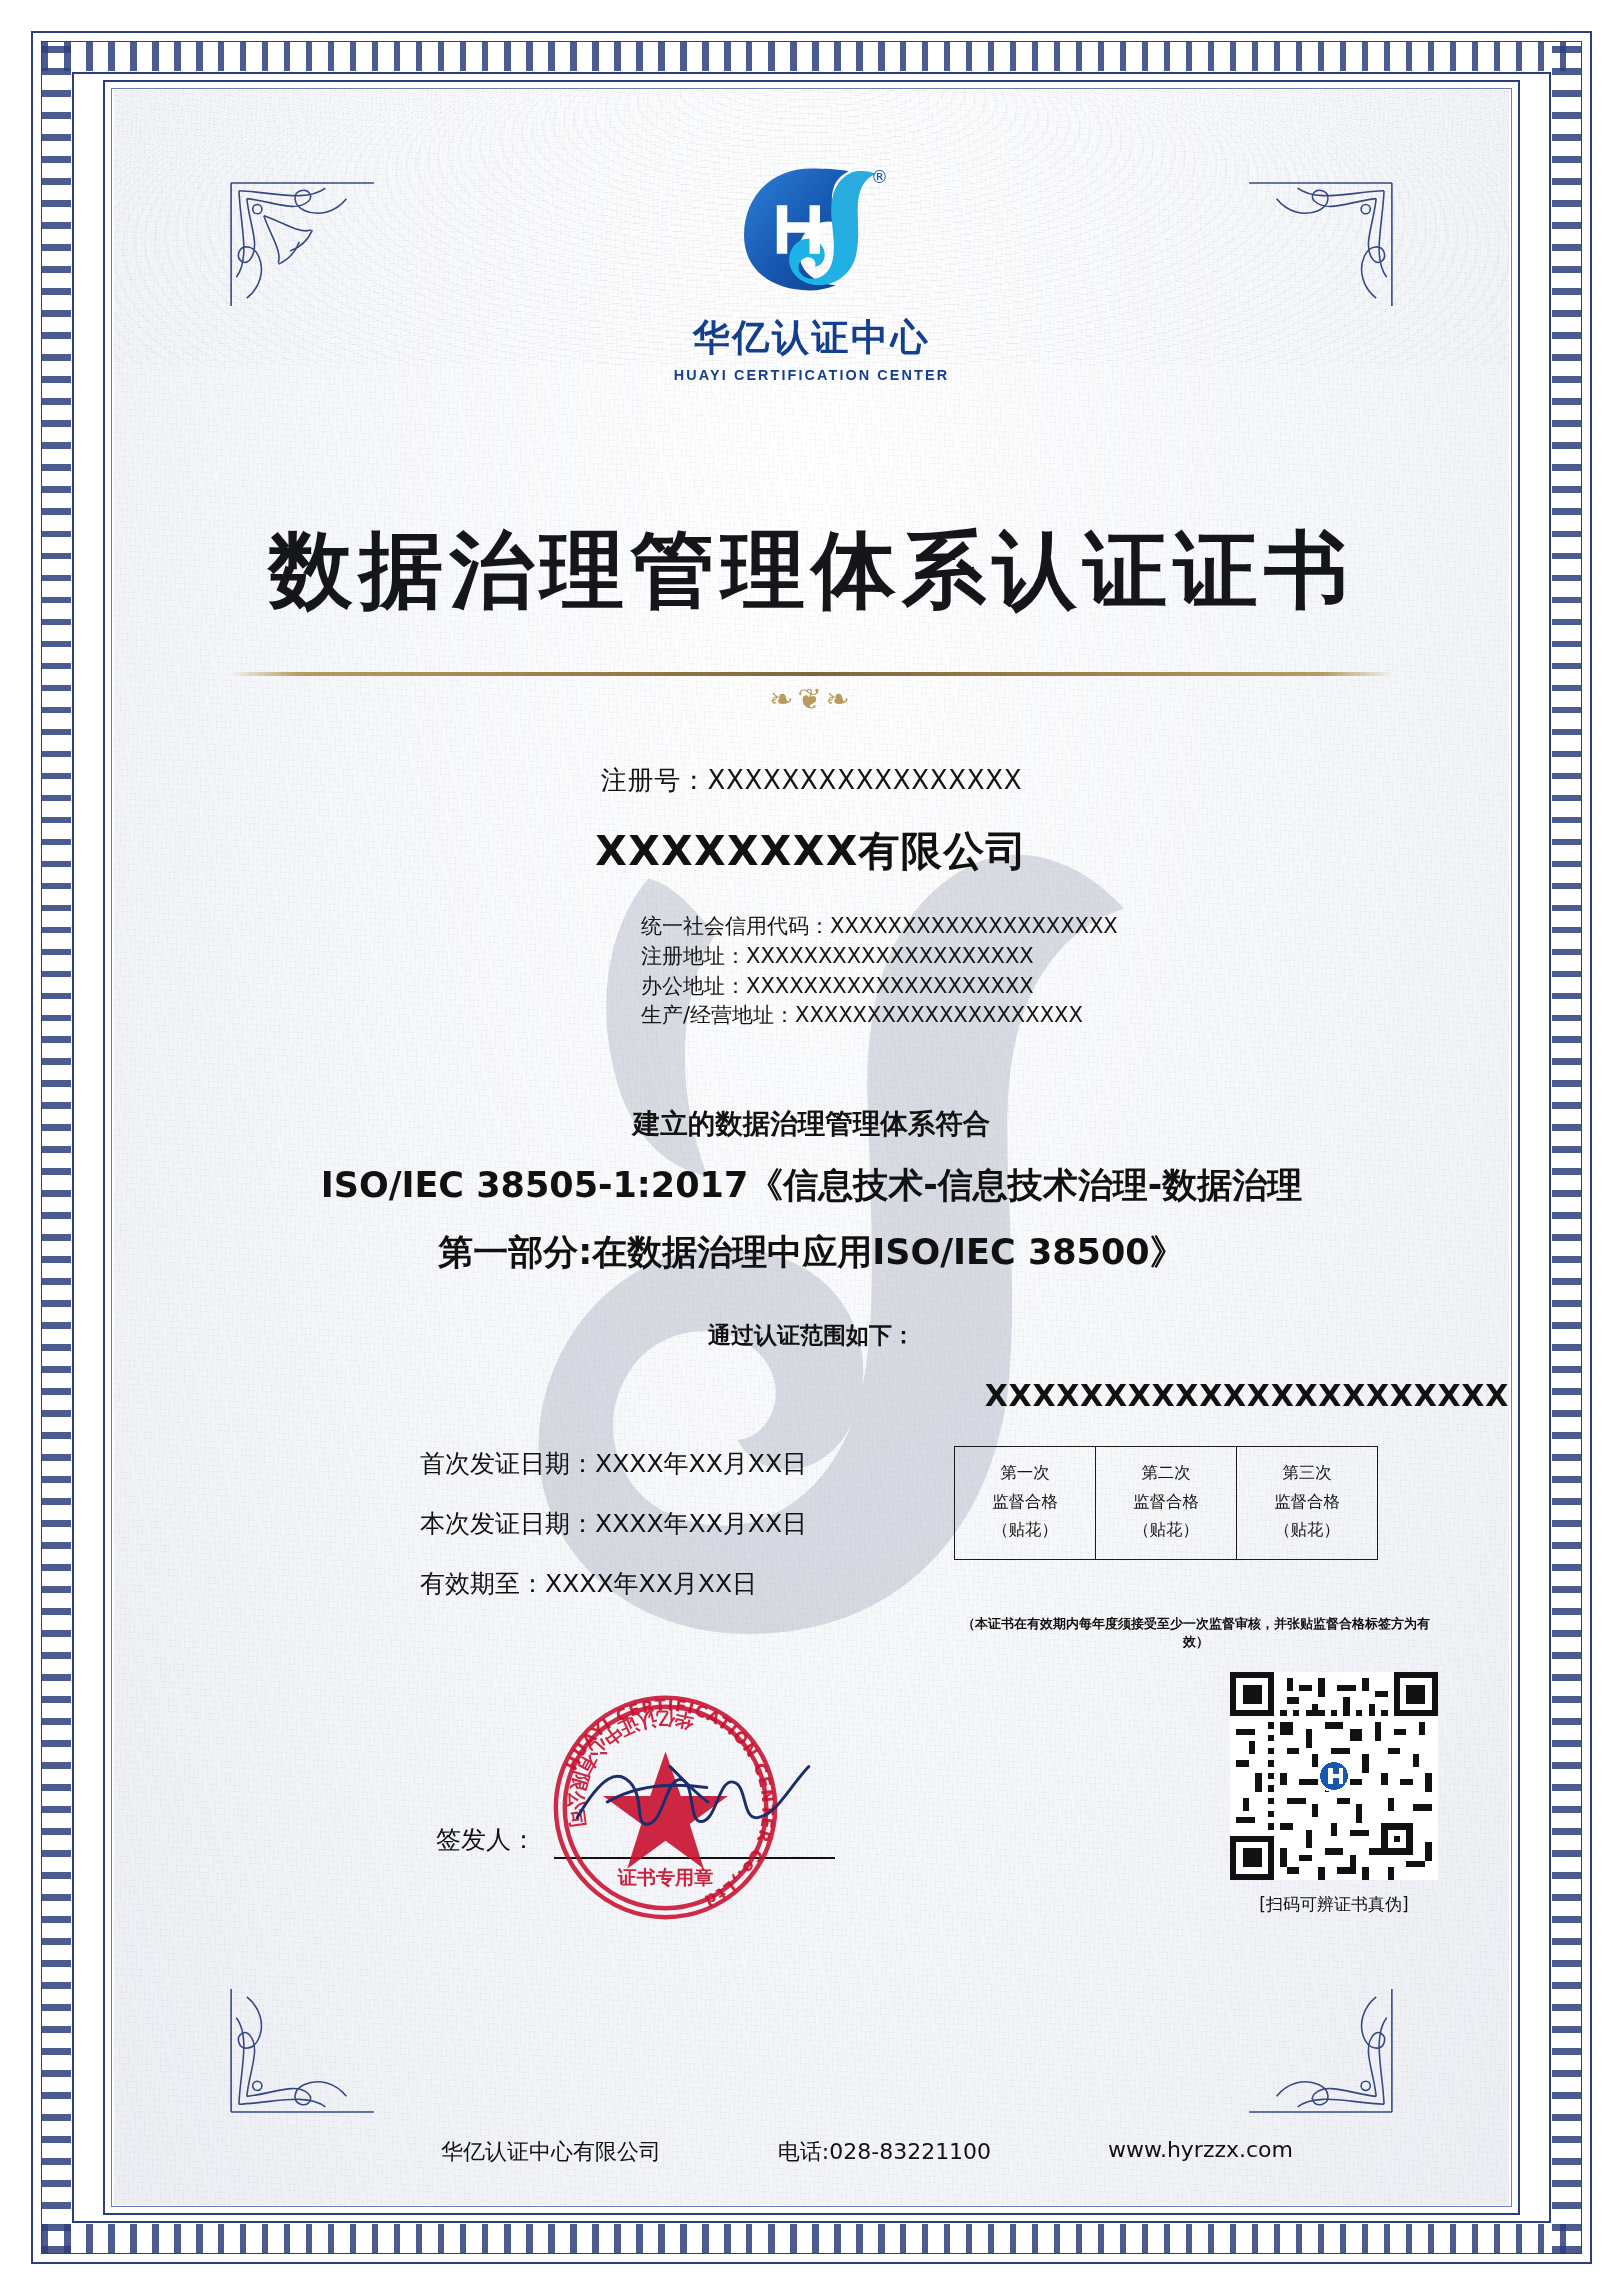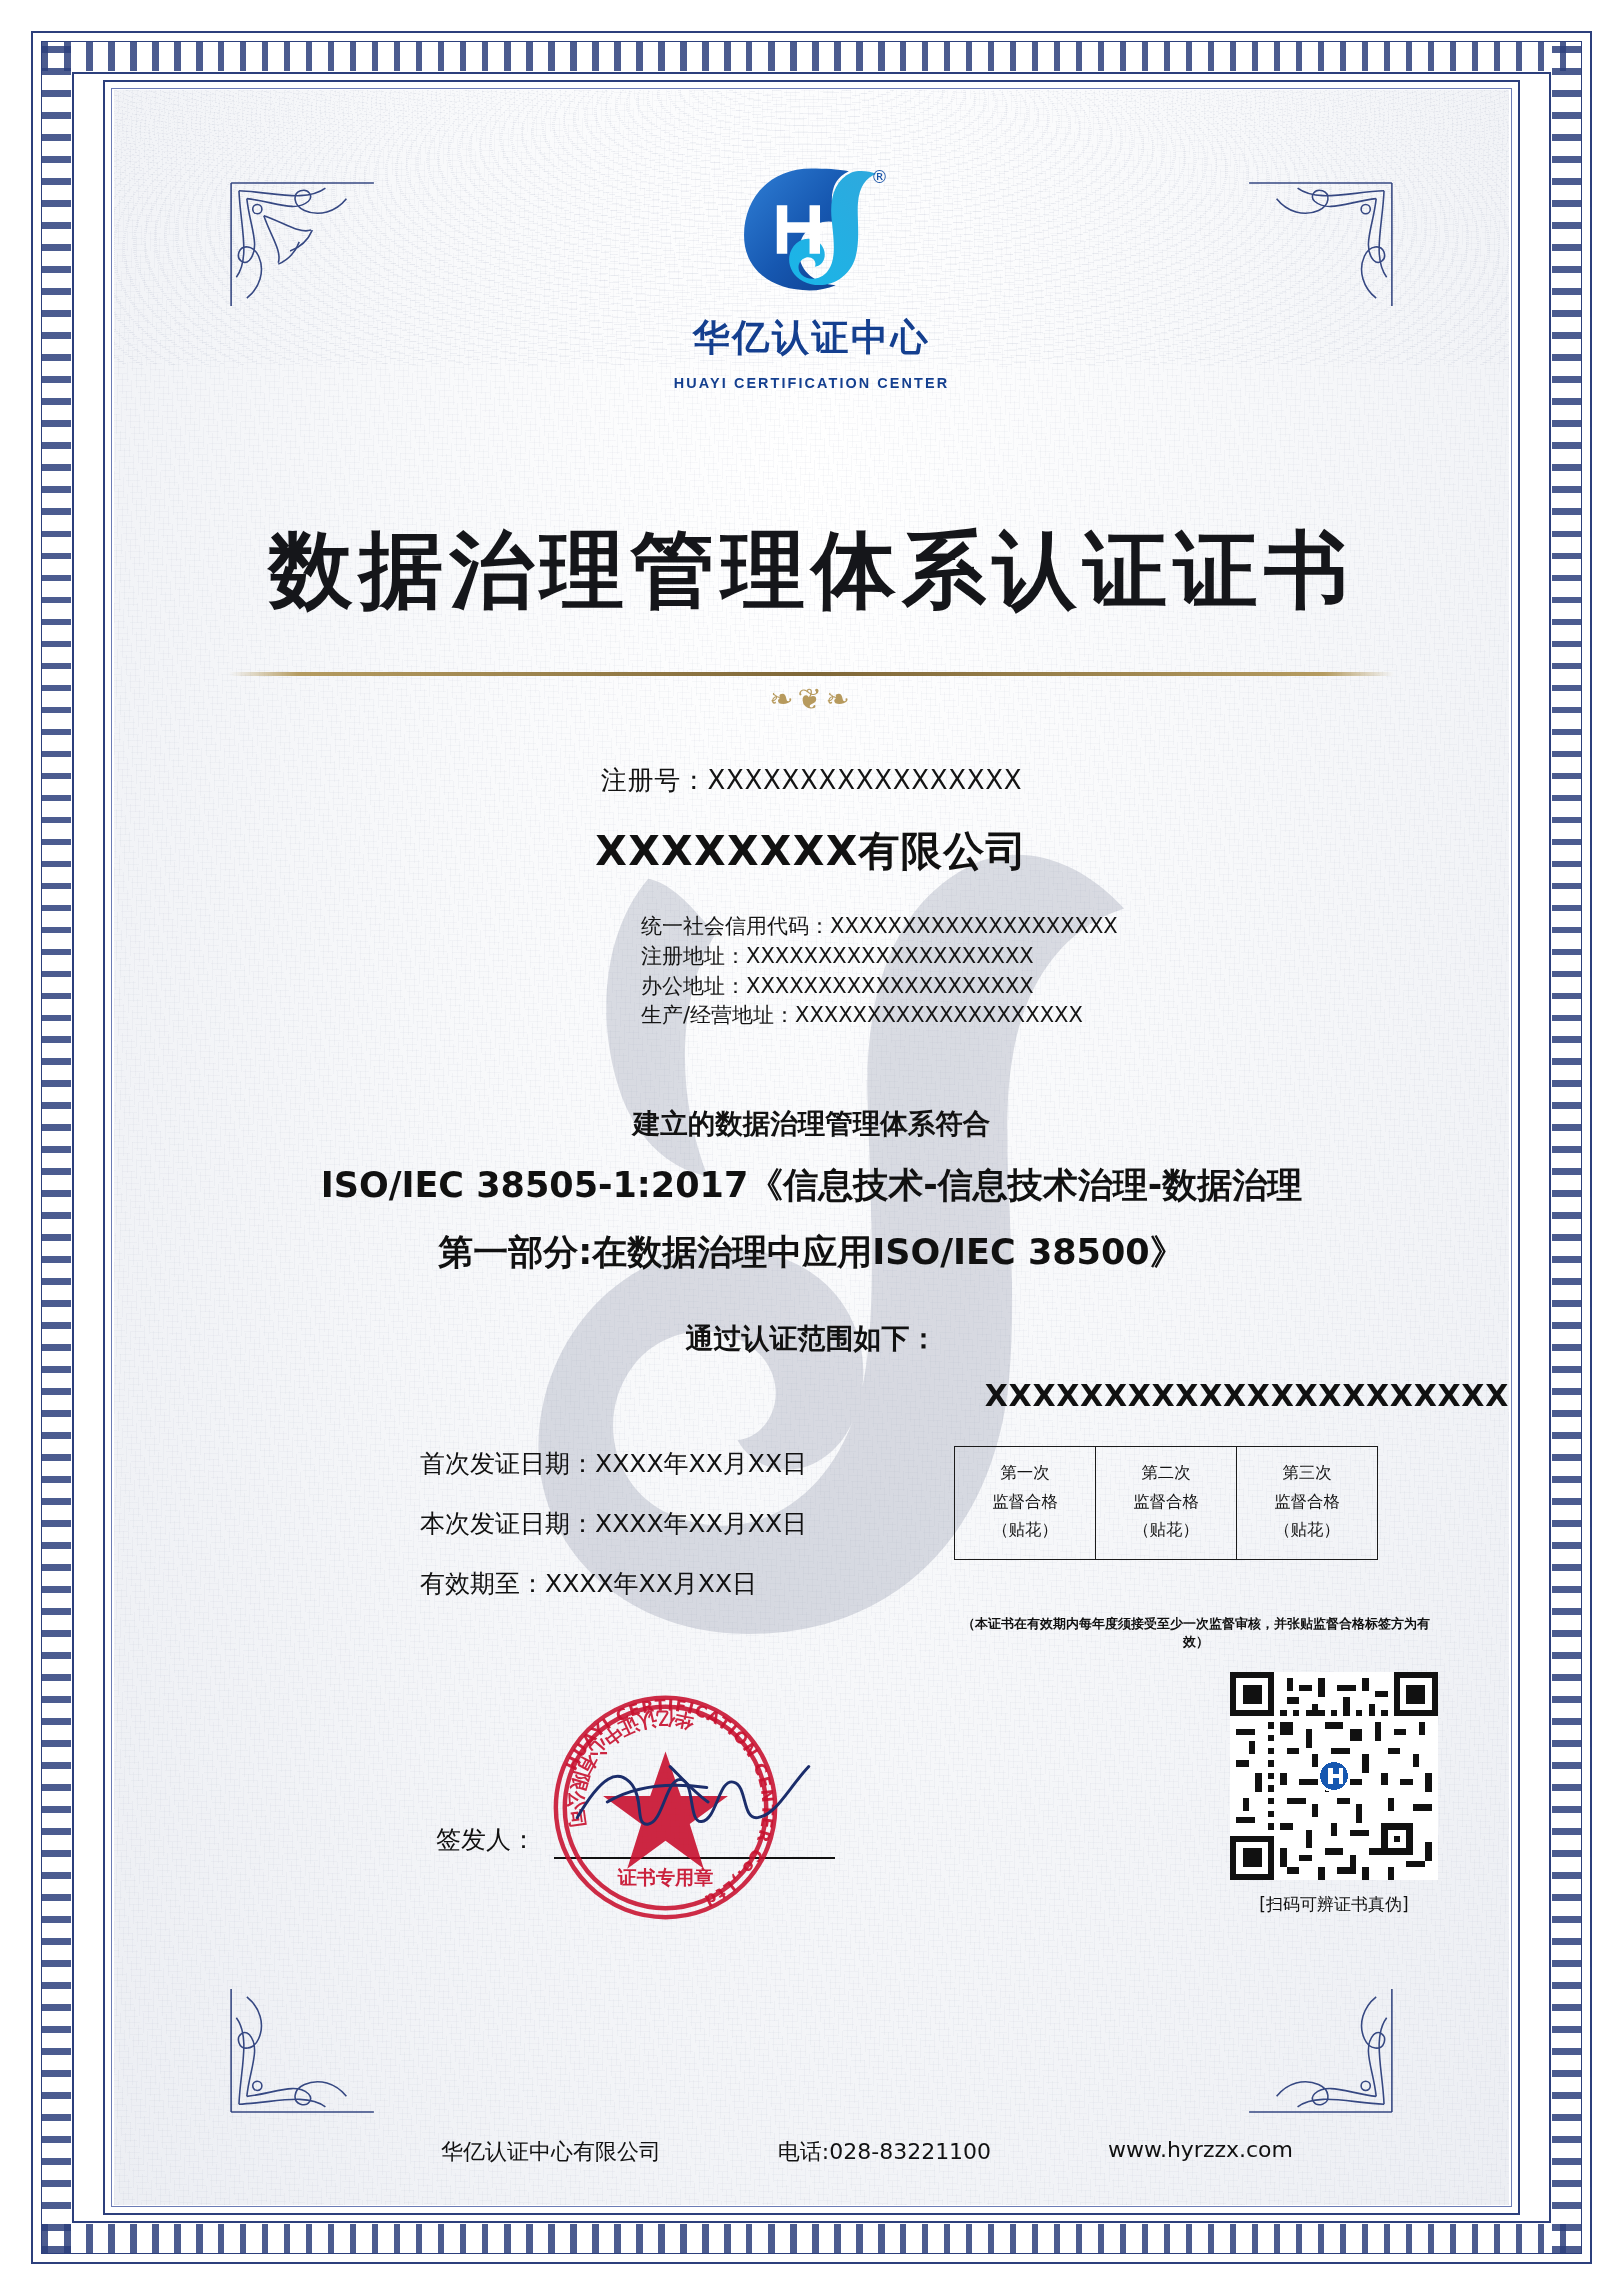--- a/index.html
+++ b/index.html
@@ -138,21 +138,21 @@
   }
   .logo-cn {
     margin-top: 18px;
     font-size: 37px;
     letter-spacing: 2.6px;
     color: #143f8f;
     font-weight: 700;
     font-family: "DejaVu Sans", "Liberation Sans", sans-serif;
   }
   .logo-en {
-    margin-top: 12px;
+    margin-top: 4px;
     font-size: 14.4px;
     letter-spacing: 2.1px;
     color: #143f8f;
     font-weight: 700;
   }
 
   
   .main-title {
     position: absolute;
     left: 0; right: 0; top: 424px;
@@ -241,21 +241,21 @@
     font-family: "DejaVu Sans", "Liberation Sans", sans-serif;
     white-space: nowrap;
   }
   .std-line1 { top: 1072px; }
   .std-line2 { top: 1139px; }
 
   .scope-lead {
     position: absolute;
     left: 0; right: 0; top: 1230px;
     text-align: center;
-    font-size: 28px;
+    font-size: 23px;
     font-weight: 700;
     color: #111111;
     font-family: "DejaVu Sans", "Liberation Sans", sans-serif;
   }
   .scope-value {
     position: absolute;
     left: 8px; right: 0; top: 1288px;
     text-align: right;
     font-size: 30px;
     font-weight: 700;

